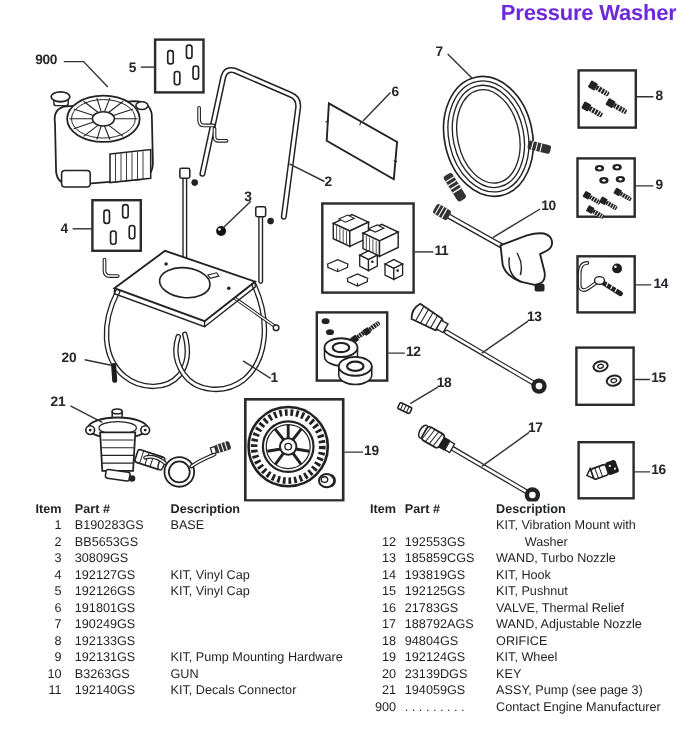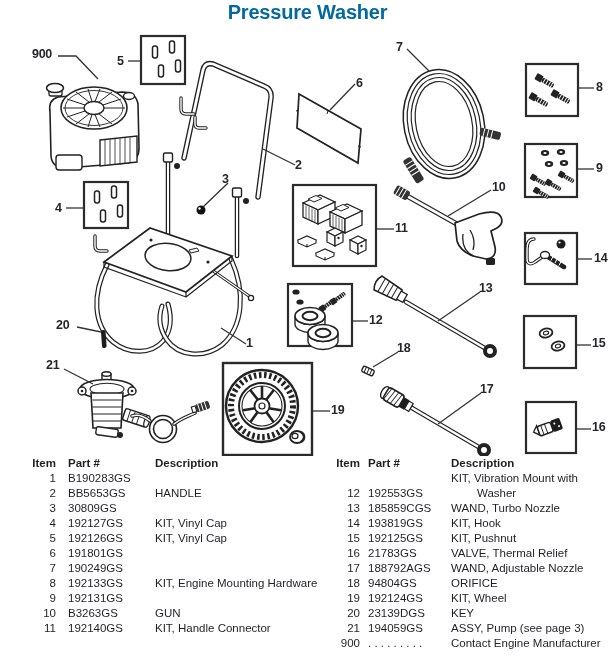--- a/index.html
+++ b/index.html
@@ -1,19 +1,19 @@
 <!DOCTYPE html>
 <html><head>
 <meta charset="utf-8">
 <style>
   html,body{margin:0;padding:0;background:#fff;}
   #page{position:relative;width:615px;height:672px;background:#fff;overflow:hidden;
         font-family:"Liberation Sans",sans-serif;}
-  .title{position:absolute;top:1px;left:0;width:100%;text-align:center;
-         font-size:20px;font-weight:bold;color:#0369a1;letter-spacing:-0.2px;}
+  .title{position:absolute;top:1px;left:0;width:100%;text-align:right;
+         font-size:20px;font-weight:bold;color:#6d28d9;letter-spacing:-0.2px;}
   svg{position:absolute;top:0;left:0;}
   .co{position:absolute;font-weight:bold;font-size:12.5px;color:#26262a;letter-spacing:-0.3px;}
   .tables{position:absolute;top:456px;left:0;width:615px;color:#1f2024;}
   .ptable{position:absolute;top:0;font-size:11.5px;line-height:15px;}
   .pt-left{left:30px;}
   .pt-right{left:330px;}
   .row{display:flex;align-items:flex-end;}
   .hdr{font-weight:bold;}
   .c-item{flex:none;text-align:right;}
   .pt-left .c-item{width:26px;}
@@ -379,25 +379,25 @@
 
     <div class="ptable pt-left">
       <div class="row hdr">
         <span class="c-item">Item</span>
         <span class="c-part">Part #</span>
         <span class="c-desc">Description</span>
       </div>
       <div class="row">
           <span class="c-item">1</span>
           <span class="c-part">B190283GS</span>
+          <span class="c-desc">BASE</span>
         </div>
       <div class="row">
           <span class="c-item">2</span>
           <span class="c-part">BB5653GS</span>
-          <span class="c-desc">HANDLE</span>
         </div>
       <div class="row">
           <span class="c-item">3</span>
           <span class="c-part">30809GS</span>
         </div>
       <div class="row">
           <span class="c-item">4</span>
           <span class="c-part">192127GS</span>
           <span class="c-desc">KIT, Vinyl Cap</span>
         </div>
@@ -410,35 +410,35 @@
           <span class="c-item">6</span>
           <span class="c-part">191801GS</span>
         </div>
       <div class="row">
           <span class="c-item">7</span>
           <span class="c-part">190249GS</span>
         </div>
       <div class="row">
           <span class="c-item">8</span>
           <span class="c-part">192133GS</span>
-          <span class="c-desc">KIT, Engine Mounting Hardware</span>
         </div>
       <div class="row">
           <span class="c-item">9</span>
           <span class="c-part">192131GS</span>
+          <span class="c-desc">KIT, Pump Mounting Hardware</span>
         </div>
       <div class="row">
           <span class="c-item">10</span>
           <span class="c-part">B3263GS</span>
           <span class="c-desc">GUN</span>
         </div>
       <div class="row">
           <span class="c-item">11</span>
           <span class="c-part">192140GS</span>
-          <span class="c-desc">KIT, Handle Connector</span>
+          <span class="c-desc">KIT, Decals Connector</span>
         </div>
     </div>
 
     <div class="ptable pt-right">
       <div class="row hdr">
         <span class="c-item">Item</span>
         <span class="c-part">Part #</span>
         <span class="c-desc">Description</span>
       </div>
       <div class="row">

